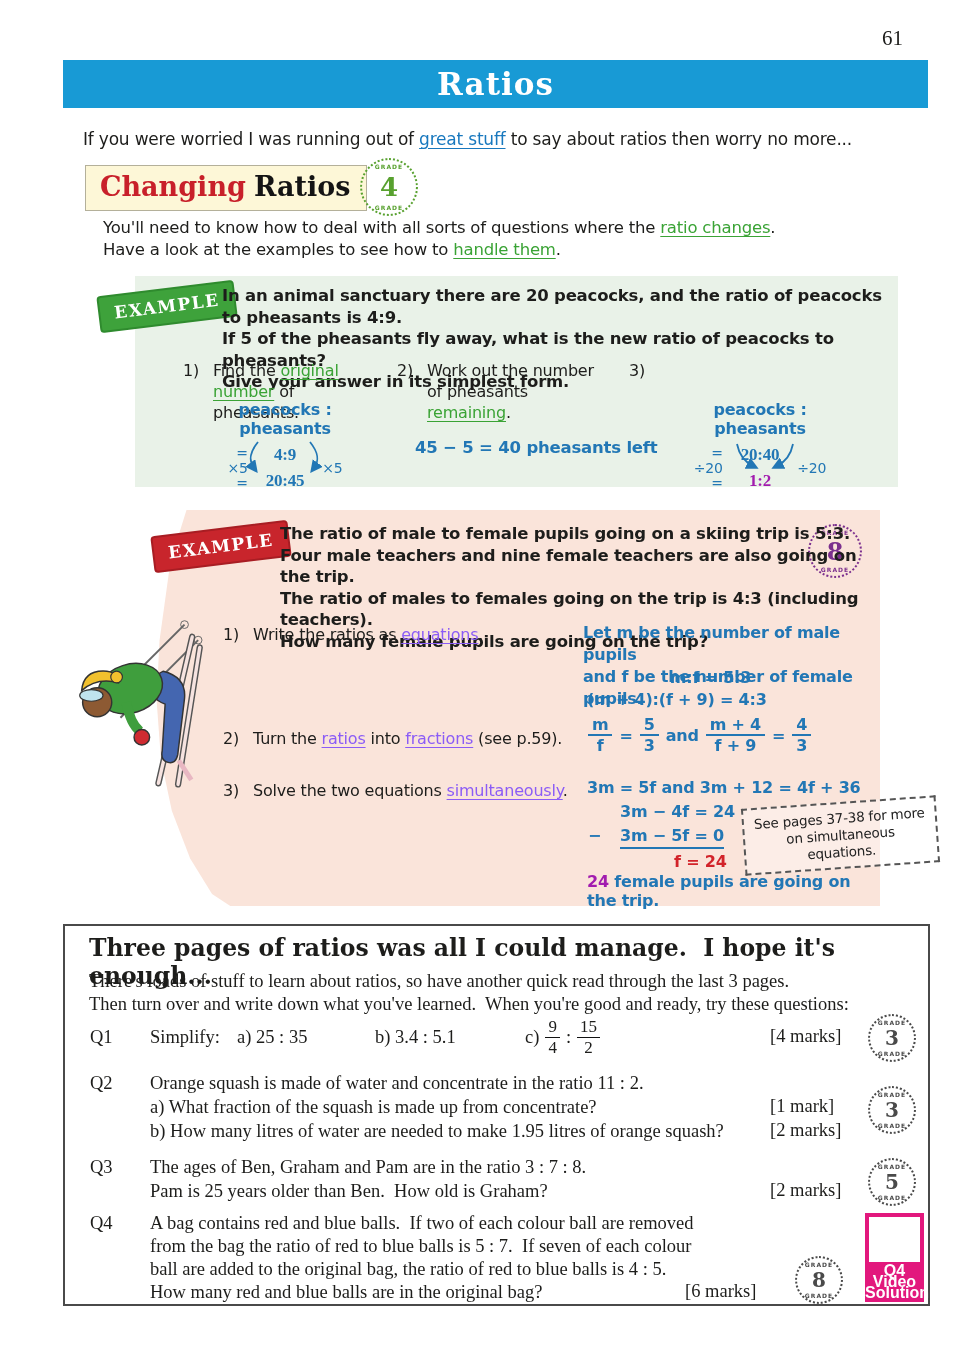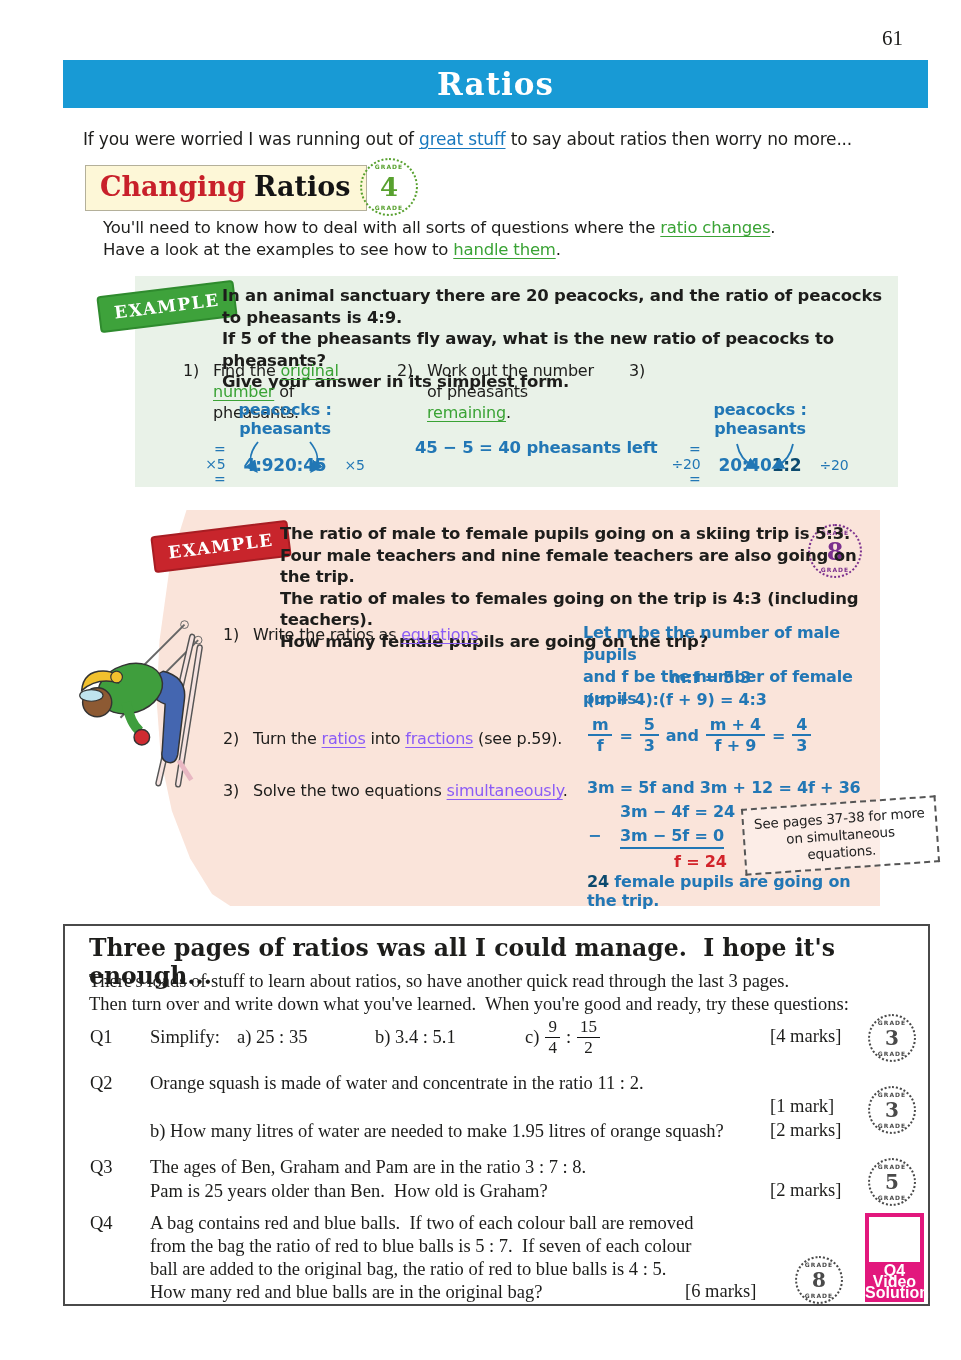--- a/index.html
+++ b/index.html
@@ -9,21 +9,21 @@
 
   
   .slab{font-family:"DejaVu Serif",serif;font-weight:bold;}
   .serif{font-family:"Liberation Serif",serif;}
   .hand{font-family:"DejaVu Sans",sans-serif;letter-spacing:-0.2px;}
   .hand-b{font-weight:bold;}
   .blue-ink{color:#2277b5;}
   .b{color:#1878be;text-decoration:underline;text-underline-offset:3px;}
   .g{color:#3aa335;text-decoration:underline;text-underline-offset:3px;}
   .r{color:#8b5cf6;text-decoration:underline;text-underline-offset:3px;}
-  .red{color:#0c4a6e;}
+  .red{color:#a21caf;}
   .blu{color:#2277b5;}
 
   
   .pagenum{top:26px;left:853px;width:50px;text-align:right;font-size:21px;}
   .titlebar{top:60px;left:63px;width:865px;height:48px;background:#189ad5;
             display:flex;align-items:center;justify-content:center;}
   .titlebar span{color:#fff;font-size:31px;letter-spacing:1px;}
   .introline{top:129px;left:83px;font-size:17px;}
 
   .chgbox{top:165px;left:85px;background:#fdf7d7;border:1px solid #b4b09a;
@@ -55,21 +55,21 @@
 
   
   .ex1{top:276px;left:135px;width:763px;height:211px;background:#e9f2e8;}
   .ex1 .problem{left:87px;top:9px;font-size:16.5px;line-height:21.5px;}
   .step{display:flex;font-size:16px;line-height:21px;}
   .step .n{width:30px;flex:none;}
   .wg{position:absolute;text-align:center;color:#2277b5;font-size:16px;}
   .wg .wg-label{font-weight:bold;margin-bottom:4px;}
   .wg-grid{display:flex;justify-content:center;align-items:center;gap:4px;}
   .wg-eqcol{display:flex;flex-direction:column;font-size:14px;line-height:15px;align-items:flex-end;}
-  .wg-vals{display:flex;flex-direction:row;font-size:17px;line-height:26px;font-weight:bold;position:relative;padding:0 14px;}
+  .wg-vals{display:flex;flex-direction:column;font-size:17px;line-height:26px;font-weight:bold;position:relative;padding:0 14px;font-family:Liberation Serif, serif;}
   .wg-fr{font-size:14px;}
   .wg svg{position:absolute;pointer-events:none;}
 
   
   .ex2{top:510px;left:150px;width:730px;height:396px;}
   .ex2-bg{position:absolute;inset:0;background:#fae4da;
      clip-path:polygon(5% 0,100% 0,100% 100%,11% 100%,8.5% 97%,5.5% 88%,3% 76%,1.5% 63%,0.9% 48%,1.3% 33%,2.8% 13%);}
   .ex2 .problem{left:130px;top:13px;font-size:16.5px;line-height:21.5px;}
   .bluecol{color:#2277b5;font-weight:bold;font-size:16px;}
   .frac{display:inline-block;text-align:center;vertical-align:middle;line-height:17px;}
@@ -318,20 +318,21 @@
     </div>
     <div class="marks" style="left:705px;top:100px;width:90px;">[4 marks]</div>
     <div class="stamp dark" style="left:803px;top:88px;">
       <span class="gw top">GRADE</span>
       <span class="num">3</span>
       <span class="gw bot">GRADE</span>
     </div>
 
     <div class="abs qtext" style="left:25px;top:146px;">Q2</div>
     <div class="abs qtext" style="left:85px;top:146px;">Orange squash is made of water and concentrate in the ratio 11 : 2.</div>
+    <div class="abs qtext" style="left:85px;top:170px;">a) What fraction of the squash is made up from concentrate?</div>
     <div class="marks" style="left:705px;top:170px;width:90px;">[1 mark]</div>
     <div class="abs qtext" style="left:85px;top:194px;">b) How many litres of water are needed to make 1.95 litres of orange squash?</div>
     <div class="marks" style="left:705px;top:194px;width:90px;">[2 marks]</div>
     <div class="stamp dark" style="left:803px;top:160px;">
       <span class="gw top">GRADE</span>
       <span class="num">3</span>
       <span class="gw bot">GRADE</span>
     </div>
 
     <div class="abs qtext" style="left:25px;top:230px;">Q3</div>

